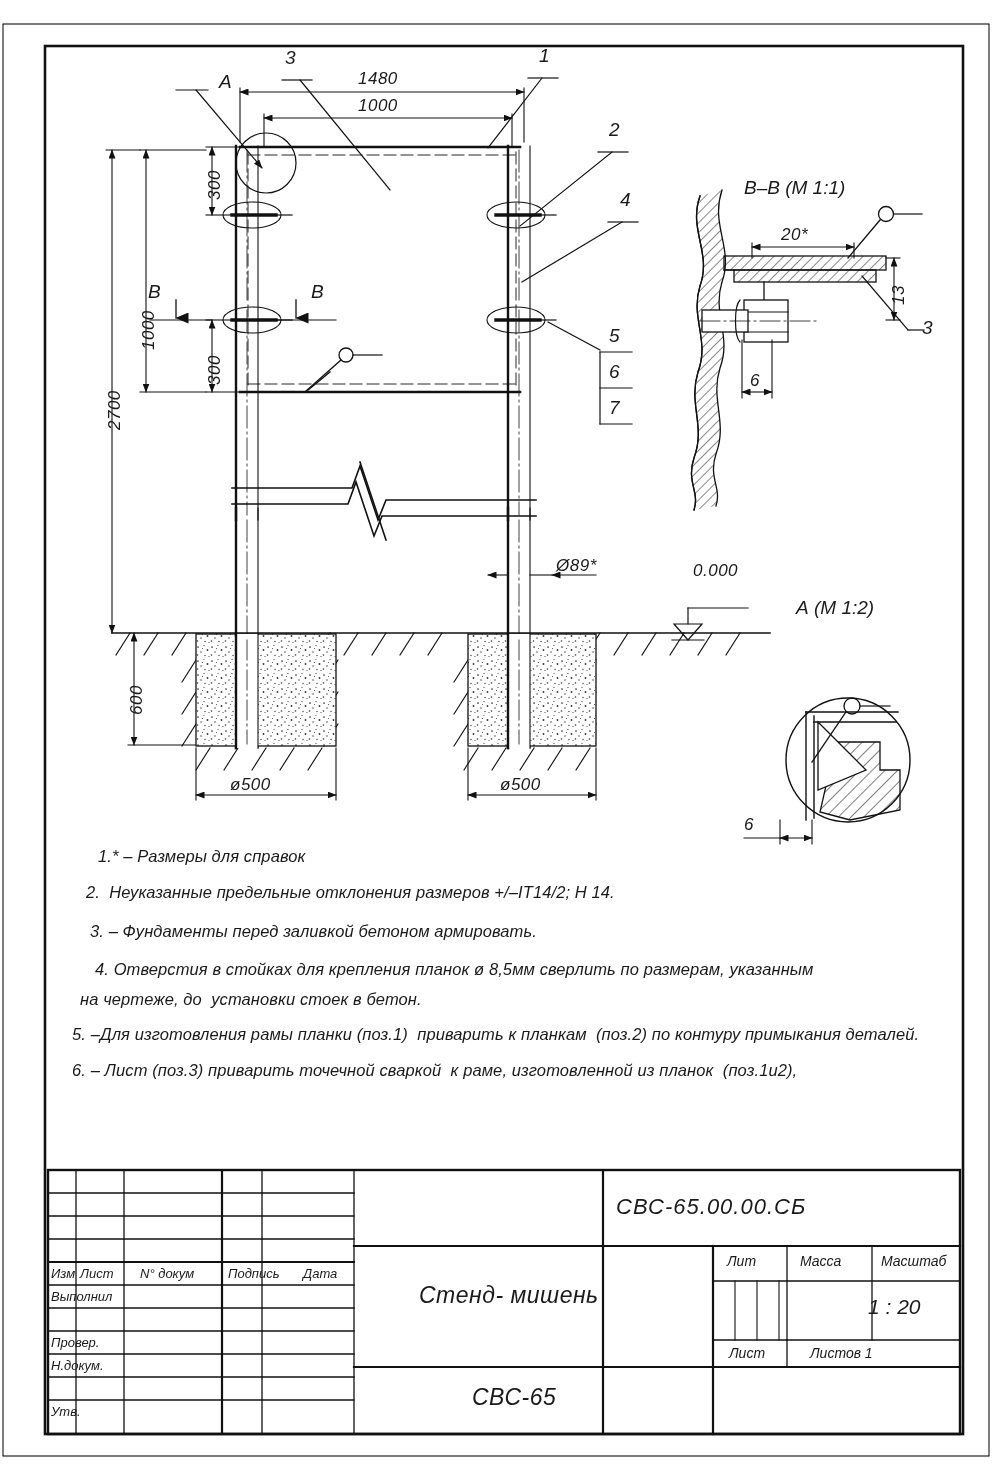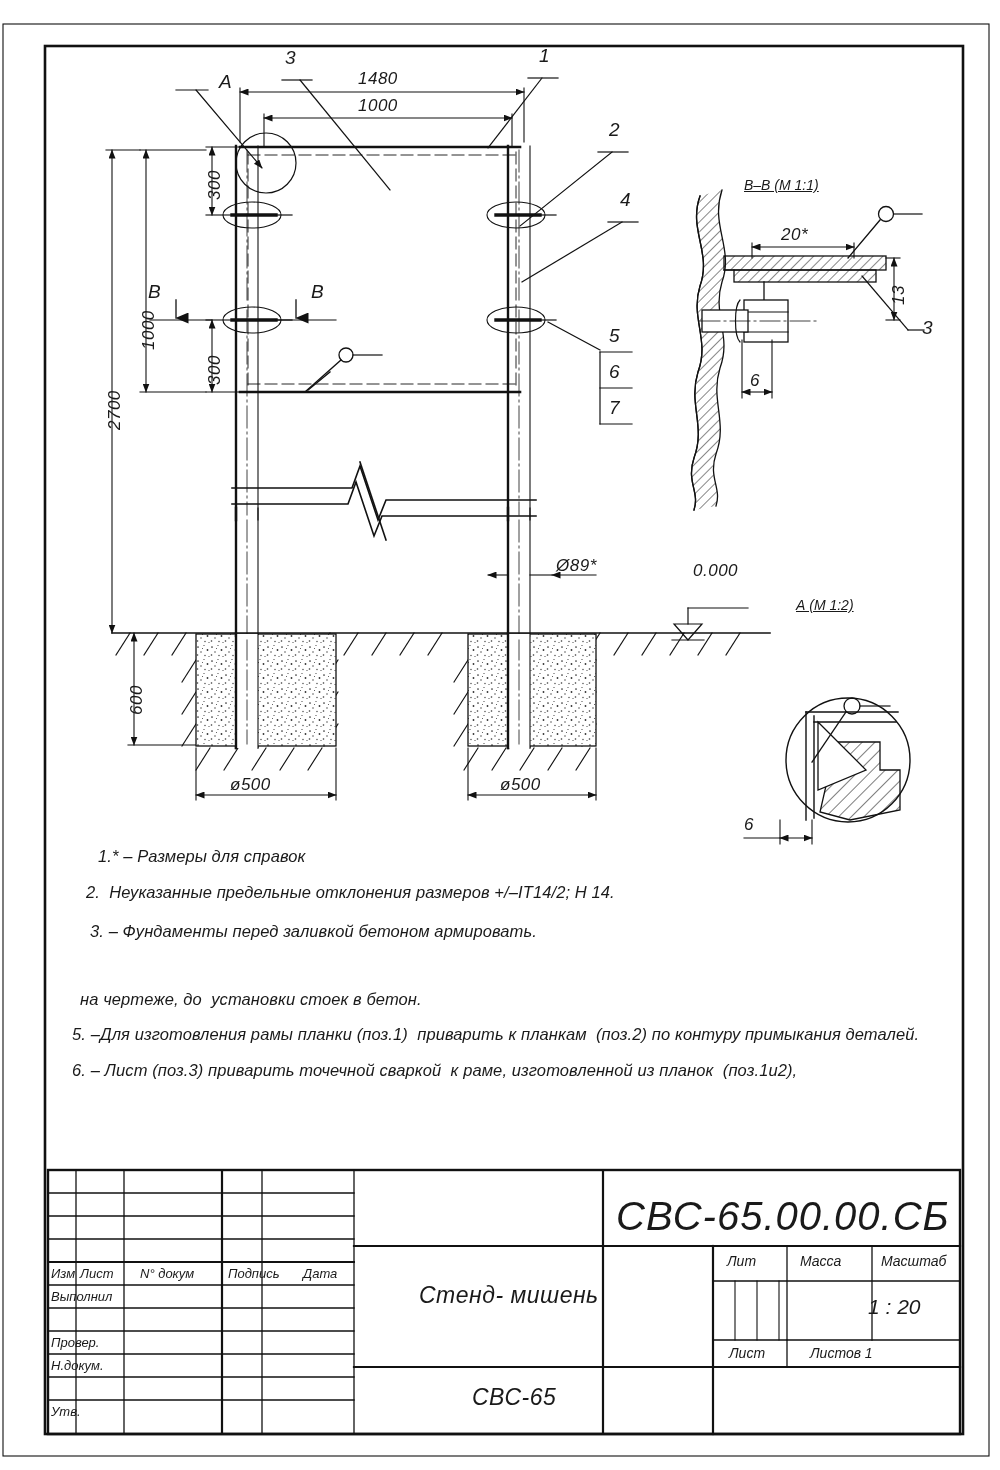--- a/index.html
+++ b/index.html
@@ -18,23 +18,23 @@
     color:#1a1a1a;
     white-space:pre;
     line-height:1.05;
   }
   .dim{font-size:17px;letter-spacing:.5px;}
   .callout{font-size:19px;}
   .vlabel{transform-origin:0 0;}
   .note{font-size:16.5px;letter-spacing:.1px;}
   .tb{font-size:14px;}
   .tb-sm{font-size:13px;}
-  .big{font-size:40px;letter-spacing:1px;}
+  .big{font-size:22px;letter-spacing:1px;}
   .mid{font-size:23px;letter-spacing:.5px;}
-  .viewlbl{font-size:14px;text-decoration:underline;}
+  .viewlbl{font-size:19px;}
 </style>
 </head>
 <body>
 
 <div id="sheet">
 
   <svg class="layer" viewBox="0 0 1000 1470">
     <defs>
       <marker id="ar" markerWidth="9" markerHeight="7" refX="8.5" refY="3.5" orient="auto" markerUnits="userSpaceOnUse">
         <path d="M0,0 L9,3.5 L0,7 Z" fill="#111"></path>
@@ -447,20 +447,21 @@
   <div class="txt dim vlabel" style="left:890px;top:305px;transform:rotate(-90deg);">13</div>
   <div class="txt dim" style="left:750px;top:372px;">6</div>
   <div class="txt callout" style="left:922px;top:318px;">3</div>
 
   <div class="txt viewlbl" style="left:796px;top:598px;">А (М 1:2)</div>
   <div class="txt dim" style="left:744px;top:816px;">6</div>
 
   <div class="txt note" style="left:98px;top:848px;">1.* – Размеры для справок</div>
   <div class="txt note" style="left:86px;top:884px;">2.  Неуказанные предельные отклонения размеров +/–IT14/2; Н 14.</div>
   <div class="txt note" style="left:90px;top:923px;">3. – Фундаменты перед заливкой бетоном армировать.</div>
+  <div class="txt note" style="left:95px;top:961px;">4. Отверстия в стойках для крепления планок ø 8,5мм сверлить по размерам, указанным</div>
   <div class="txt note" style="left:80px;top:991px;">на чертеже, до  установки стоек в бетон.</div>
   <div class="txt note" style="left:72px;top:1026px;">5. –Для изготовления рамы планки (поз.1)  приварить к планкам  (поз.2) по контуру примыкания деталей.</div>
   <div class="txt note" style="left:72px;top:1062px;">6. – Лист (поз.3) приварить точечной сваркой  к раме, изготовленной из планок  (поз.1и2),</div>
 
   <div class="txt big" style="left:616px;top:1195px;">СВС-65.00.00.СБ</div>
   <div class="txt mid" style="left:419px;top:1283px;">Стенд- мишень</div>
   <div class="txt mid" style="left:472px;top:1385px;">СВС-65</div>
   <div class="txt" style="left:868px;top:1296px;font-size:21px;">1 : 20</div>
 
   <div class="txt tb" style="left:727px;top:1254px;">Лит</div>

